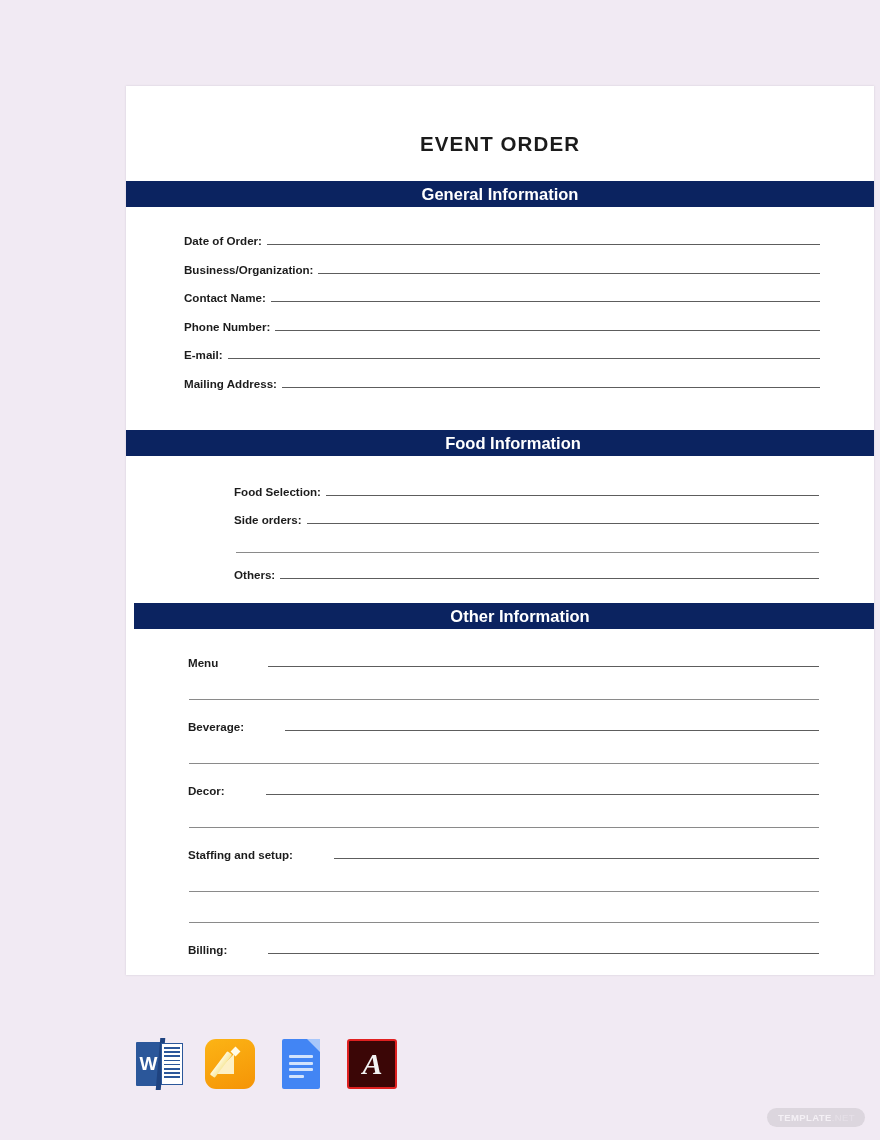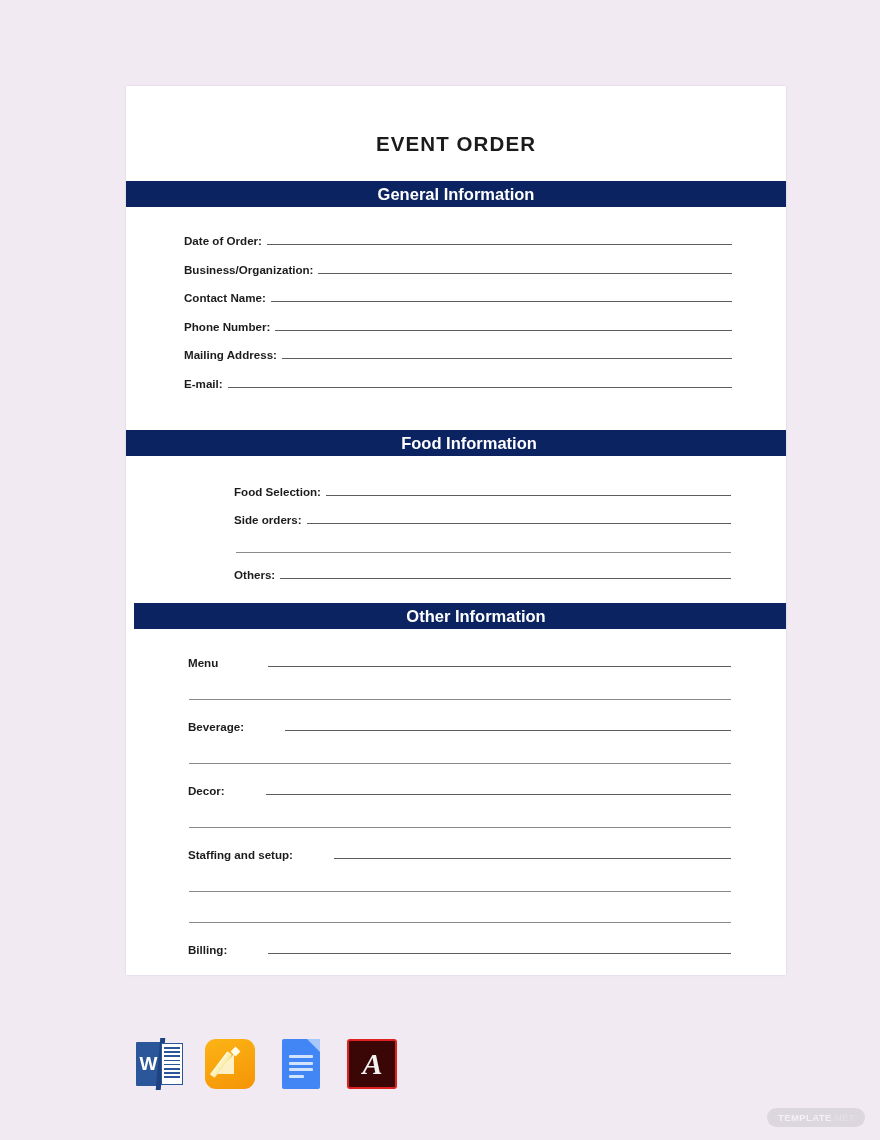--- a/index.html
+++ b/index.html
@@ -13,21 +13,21 @@
     font-family: "Liberation Sans", sans-serif;
     position: relative;
     overflow: hidden;
   }
 
   
   .page {
     position: absolute;
     left: 126px;
     top: 86px;
-    width: 660px;
+    width: 748px;
     height: 889px;
     background: #ffffff;
     box-shadow: 0 0 2px rgba(120,110,130,0.25);
     overflow: hidden;
   }
 
   .doc-title {
     text-align: center;
     font-size: 20.5px;
     font-weight: 700;
@@ -284,26 +284,26 @@
       <span class="field-label">Contact Name:</span>
       <span class="field-line"></span>
     </div>
 
     <div class="field-row">
       <span class="field-label">Phone Number:</span>
       <span class="field-line"></span>
     </div>
 
     <div class="field-row">
+      <span class="field-label">E-mail:</span>
+      <span class="field-line"></span>
+    </div>
+
+    <div class="field-row">
       <span class="field-label">Mailing Address:</span>
-      <span class="field-line"></span>
-    </div>
-
-    <div class="field-row">
-      <span class="field-label">E-mail:</span>
       <span class="field-line"></span>
     </div>
 
   </div>
 
   <div class="section-bar bar-food">
     <span class="bar-label">Food Information</span>
   </div>
 
   <div class="fields food-block">

